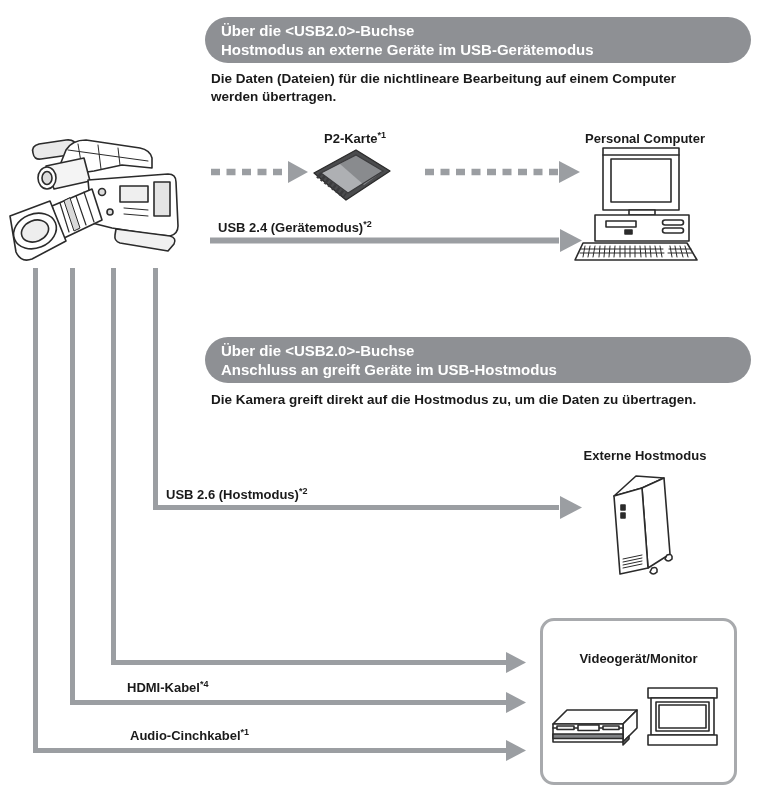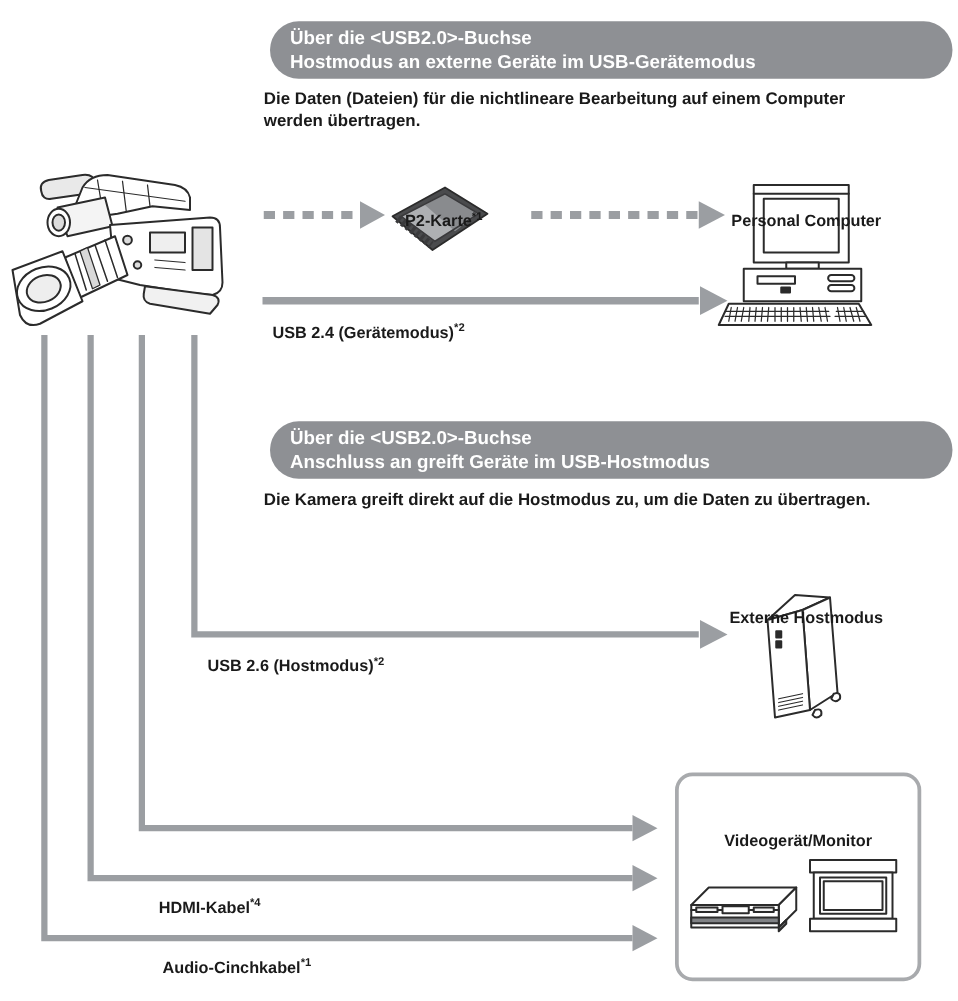--- a/index.html
+++ b/index.html
@@ -19,49 +19,48 @@
 
   
   #connectors{position:absolute;left:0;top:0;z-index:1;}
   .conn{fill:none;stroke:var(--arrow);stroke-width:5;}
   .conn-thick{fill:none;stroke:var(--arrow);stroke-width:6;}
   .conn-dash{fill:none;stroke:var(--arrow);stroke-width:6.5;stroke-dasharray:9 6.5;}
   .head{fill:var(--arrow);stroke:none;}
 
   
   .header-pill{
-    position:absolute;left:216px;width:546px;height:46px;
+    position:absolute;left:205px;width:546px;height:46px;
     background:var(--header-bg);border-radius:23px;
     color:var(--header-text);font-weight:bold;font-size:15px;line-height:19px;
     padding:4px 0 0 16px;z-index:2;
   }
   .desc{
     position:absolute;left:211px;font-size:13.5px;font-weight:bold;line-height:18px;
     color:var(--text);z-index:2;
   }
   .lbl{
     position:absolute;font-size:13px;font-weight:bold;color:var(--text);z-index:3;
     white-space:nowrap;
-    margin-top:38px;
   }
   .lbl sup{font-size:9px;vertical-align:super;line-height:0;}
   .center{text-align:center;}
 
   .icon{position:absolute;z-index:2;}
   .ink{stroke:var(--ink);fill:#ffffff;stroke-width:1.6;stroke-linejoin:round;stroke-linecap:round;}
   .ink-thin{stroke:var(--ink);fill:none;stroke-width:1;stroke-linecap:round;}
   .ink-fill{stroke:var(--ink);stroke-width:1.4;stroke-linejoin:round;}
 
   
   #video-box{
     position:absolute;left:540px;top:618px;width:197px;height:167px;
     border:3.5px solid var(--box-border);border-radius:14px;z-index:2;background:#fff;
   }
   #video-box .lbl-in{
-    margin-top:44px;text-align:center;font-size:13px;font-weight:bold;color:var(--text);
+    margin-top:30px;text-align:center;font-size:13px;font-weight:bold;color:var(--text);
   }
 </style>
 </head>
 <body>
 
 <div id="canvas">
 
   <svg id="connectors" width="766" height="801" viewBox="0 0 766 801">
 
     <g>

